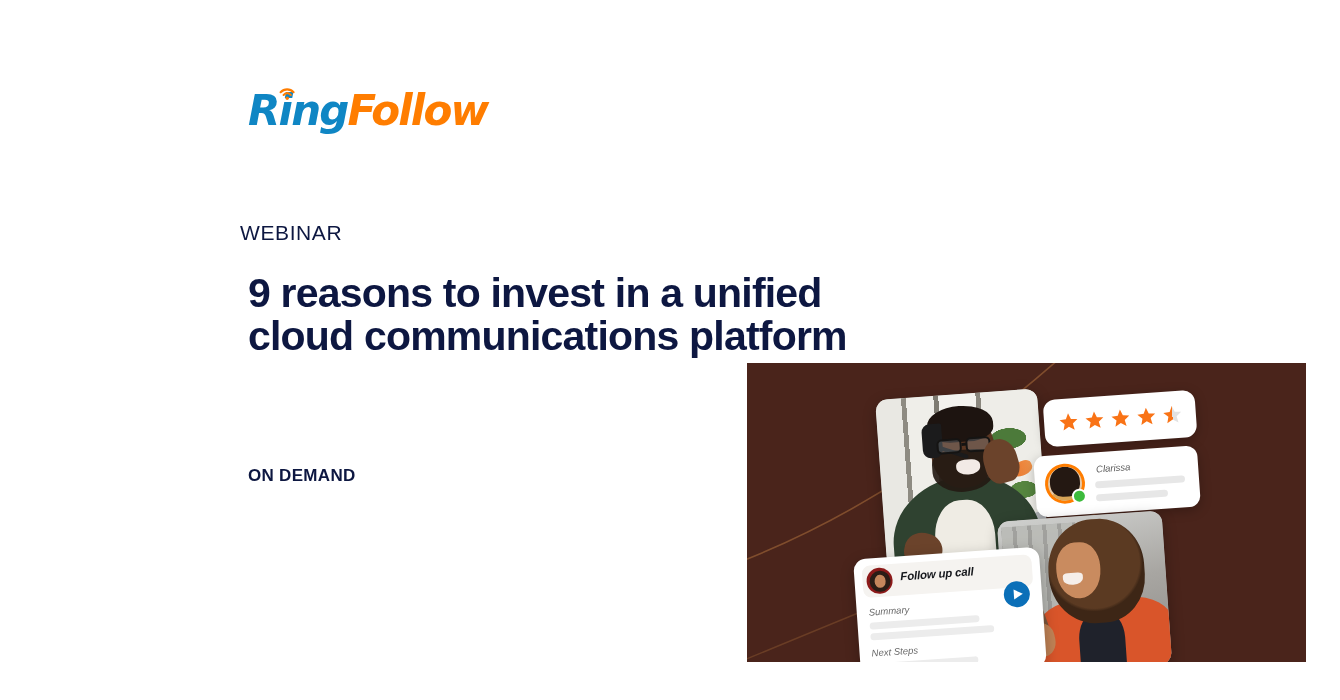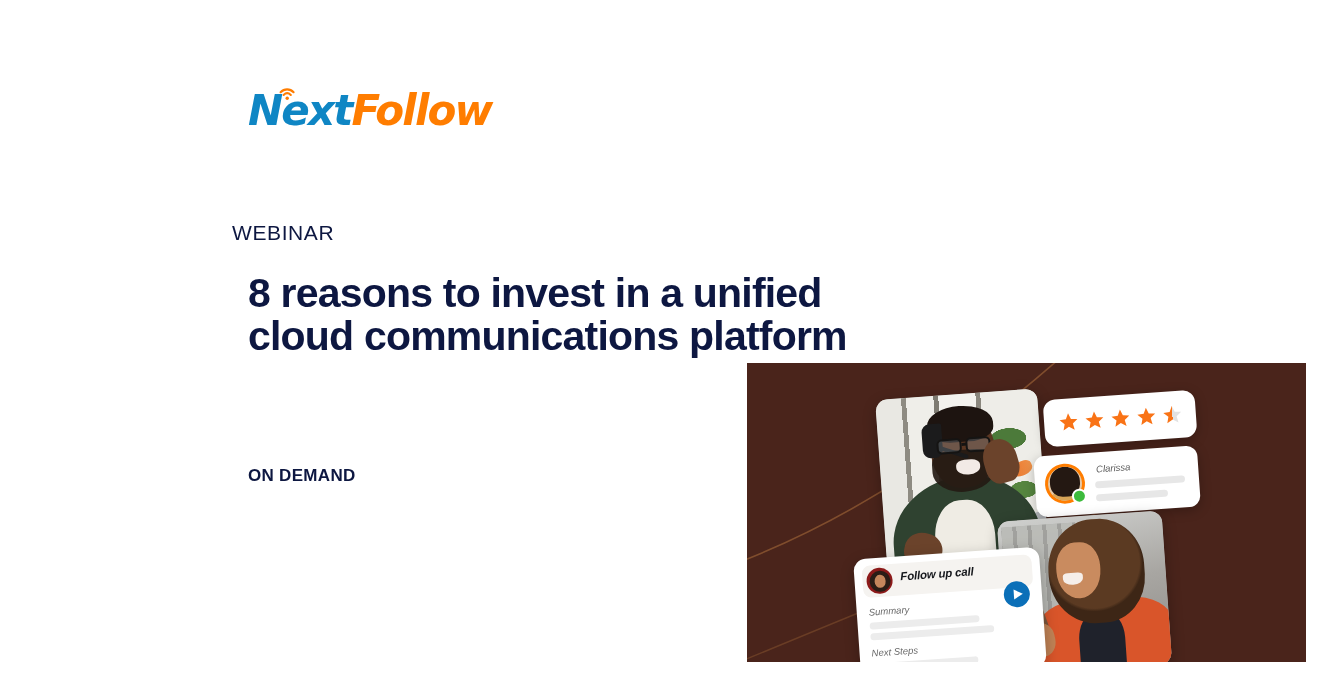--- a/index.html
+++ b/index.html
@@ -44,21 +44,21 @@
     position: absolute;
     left: 31px;
     top: -3px;
     width: 17px;
     height: 13px;
   }
 
   
   .eyebrow {
     position: absolute;
-    left: 232px;
+    left: 240px;
     top: 221px;
     font-size: 21px;
     font-weight: 500;
     letter-spacing: 0.6px;
     color: #0D1741;
     font-family: "Liberation Sans", sans-serif;
   }
 
   .headline {
     position: absolute;
@@ -521,31 +521,31 @@
   .fu-line.s2 { left: 12px; top: 75px; width: 124px; }
   .fu-line.n1 { left: 12px; top: 105px; width: 106px; }
 </style>
 </head>
 <body>
 
 <div class="page">
 
   <div class="logo">
     <div class="logo-wordmark">
-      <span class="logo-ring">Next</span><span class="logo-central">Follow</span>
+      <span class="logo-ring">Ring</span><span class="logo-central">Follow</span>
       <svg class="logo-wifi" viewBox="0 0 17 13">
         <path d="M1.6 5.2 C5.2 1.4 11 1.4 14.6 5.2" stroke="#FF7D00" stroke-width="2.1" fill="none" stroke-linecap="round"></path>
         <path d="M4.6 8.0 C6.8 5.8 9.6 5.8 11.8 8.0" stroke="#FF7D00" stroke-width="2.1" fill="none" stroke-linecap="round"></path>
         <circle cx="8.2" cy="11.3" r="1.7" fill="#FF7D00"></circle>
       </svg>
     </div>
   </div>
 
   <div class="eyebrow">WEBINAR</div>
-  <h1 class="headline">8 reasons to invest in a unified cloud communications platform</h1>
+  <h1 class="headline">9 reasons to invest in a unified cloud communications platform</h1>
   <div class="availability">ON DEMAND</div>
 
   <div class="hero">
 
     <svg class="hero-swoosh" viewBox="0 0 559 299" preserveAspectRatio="none">
       <path d="M -10 200 C 120 150 230 70 330 -20" stroke="#8A5530" stroke-width="1.6" fill="none" opacity="0.85"></path>
       <path d="M -10 300 C 110 250 260 190 420 120" stroke="#8A5530" stroke-width="1.4" fill="none" opacity="0.5"></path>
     </svg>
 
     <div class="card-man">

